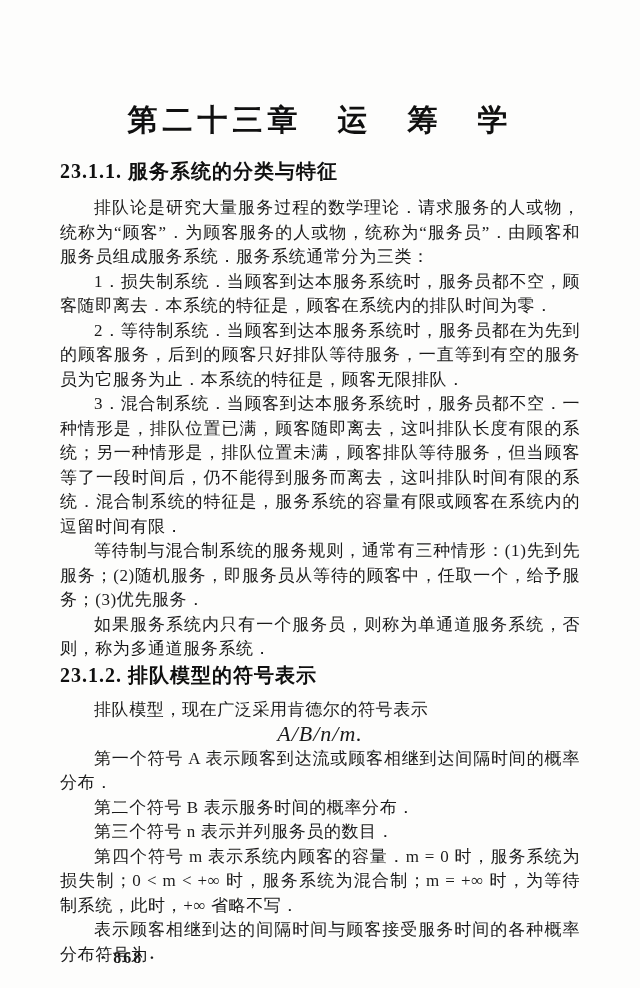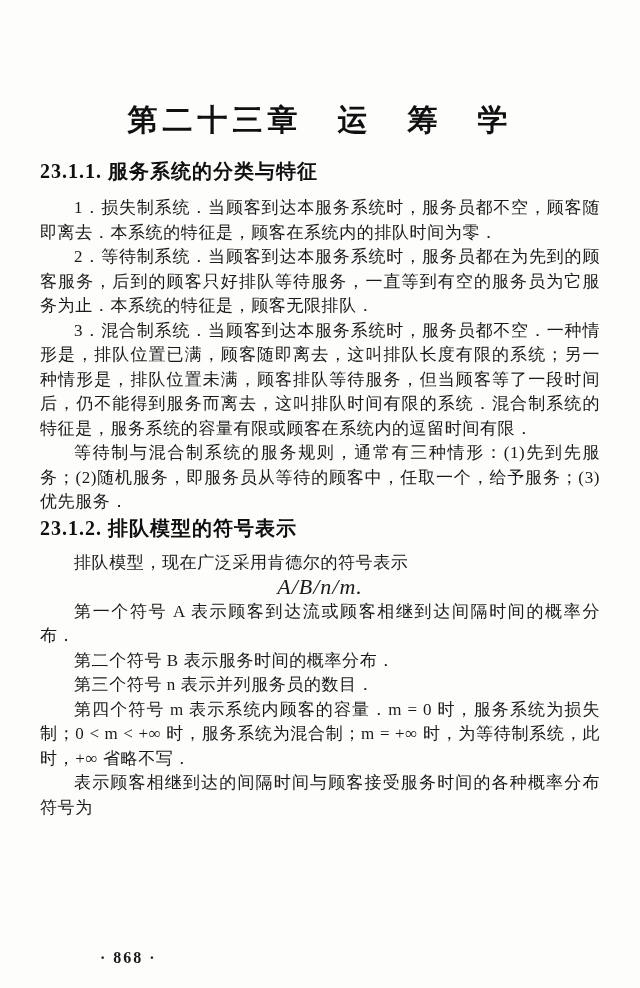--- a/index.html
+++ b/index.html
@@ -10,21 +10,21 @@
   }
   .page {
     position: relative;
     width: 640px;
     height: 988px;
     margin: 0 auto;
     background: #fdfdfc;
     color: #161616;
     overflow: hidden;
     box-sizing: border-box;
-    padding: 0 40px;
+    padding: 0 60px;
   }
   .chapter-title {
     margin: 0;
     padding-top: 100px;
     text-align: center;
     font-size: 30px;
     font-weight: bold;
     letter-spacing: 5px;
     color: #101010;
   }
@@ -80,24 +80,26 @@
 </head>
 <body>
 
 <div class="page">
 
   <h1 class="chapter-title">第二十三章　运　筹　学</h1>
 
 
   <section class="sec1">
     <h3 class="subsection-heading">23.1.1. 服务系统的分类与特征</h3>
+    <p class="body-text">排队论是研究大量服务过程的数学理论．请求服务的人或物，统称为“顾客”．为顾客服务的人或物，统称为“服务员”．由顾客和服务员组成服务系统．服务系统通常分为三类：</p>
     <p class="body-text">1．损失制系统．当顾客到达本服务系统时，服务员都不空，顾客随即离去．本系统的特征是，顾客在系统内的排队时间为零．</p>
     <p class="body-text">2．等待制系统．当顾客到达本服务系统时，服务员都在为先到的顾客服务，后到的顾客只好排队等待服务，一直等到有空的服务员为它服务为止．本系统的特征是，顾客无限排队．</p>
     <p class="body-text">3．混合制系统．当顾客到达本服务系统时，服务员都不空．一种情形是，排队位置已满，顾客随即离去，这叫排队长度有限的系统；另一种情形是，排队位置未满，顾客排队等待服务，但当顾客等了一段时间后，仍不能得到服务而离去，这叫排队时间有限的系统．混合制系统的特征是，服务系统的容量有限或顾客在系统内的逗留时间有限．</p>
     <p class="body-text">等待制与混合制系统的服务规则，通常有三种情形：(1)先到先服务；(2)随机服务，即服务员从等待的顾客中，任取一个，给予服务；(3)优先服务．</p>
+    <p class="body-text">如果服务系统内只有一个服务员，则称为单通道服务系统，否则，称为多通道服务系统．</p>
   </section>
 
   <section class="sec2">
     <h3 class="subsection-heading">23.1.2. 排队模型的符号表示</h3>
     <p class="body-text intro">排队模型，现在广泛采用肯德尔的符号表示</p>
     <div class="formula">A/B/n/m.</div>
     <p class="body-text">第一个符号 A 表示顾客到达流或顾客相继到达间隔时间的概率分布．</p>
     <p class="body-text">第二个符号 B 表示服务时间的概率分布．</p>
     <p class="body-text">第三个符号 n 表示并列服务员的数目．</p>
     <p class="body-text">第四个符号 m 表示系统内顾客的容量．m = 0 时，服务系统为损失制；0 &lt; m &lt; +∞ 时，服务系统为混合制；m = +∞ 时，为等待制系统，此时，+∞ 省略不写．</p>

